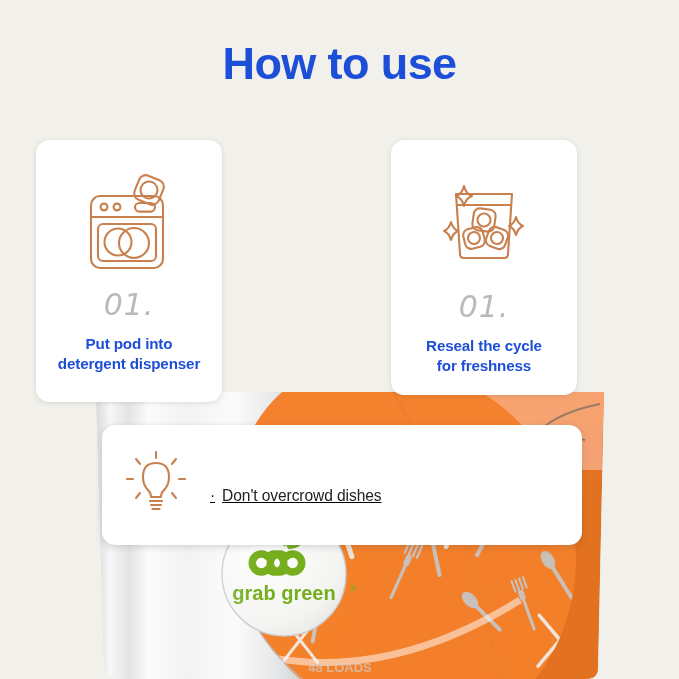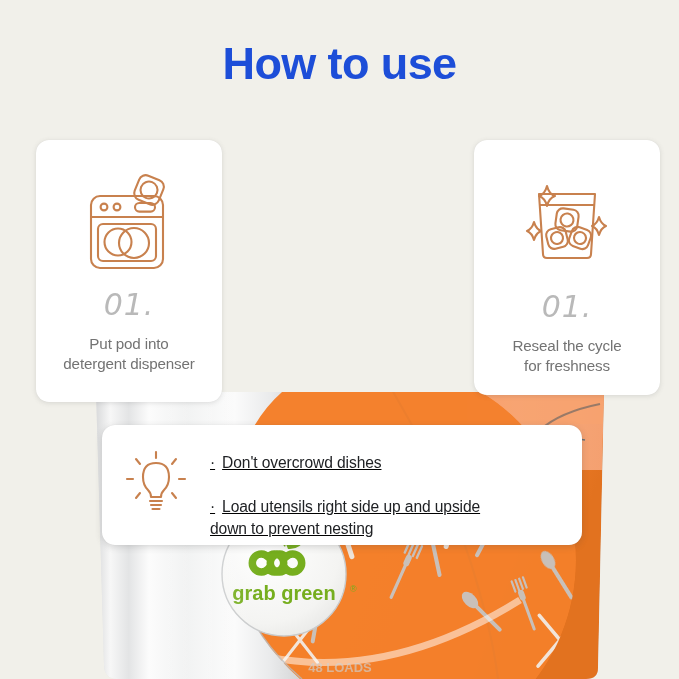--- a/index.html
+++ b/index.html
@@ -44,21 +44,21 @@
     letter-spacing: -0.6px;
     color: #1d4ed8;
     z-index: 20;
   }
 
   
   .steps-row {
     position: absolute;
     left: 36px;
     top: 140px;
-    width: 624px;
+    width: 541px;
     height: 262px;
     display: flex;
     justify-content: space-between;
     z-index: 20;
   }
 
   .step-card {
     width: 186px;
     background: #ffffff;
     border-radius: 13px;
@@ -89,22 +89,22 @@
     color: #b9b9b9;
     letter-spacing: 1px;
     line-height: 1;
     margin-top: 4px;
   }
 
   .step-label {
     margin-top: 14px;
     text-align: center;
     font-size: 15.2px;
-    font-weight: 400;
-    color: #737373;
+    font-weight: 700;
+    color: #1d4ed8;
     line-height: 1.33;
     letter-spacing: -0.15px;
     padding: 0 6px;
     white-space: pre-line;
   }
 
   .step-card.c2 .step-number { margin-top: 10px; }
   .step-card.c3 .step-number { margin-top: 6px; }
 
   
@@ -428,20 +428,16 @@
         <line x1="3" y1="30" x2="9" y2="30"></line>
         <line x1="61" y1="30" x2="55" y2="30"></line>
         <line x1="12" y1="49" x2="16" y2="44"></line>
         <line x1="52" y1="49" x2="48" y2="44"></line>
       </svg>
     </div>
     <div class="tips-list">
       <div class="tip-line">
         <span class="tip-bullet">·</span><span>Don't overcrowd dishes</span>
       </div>
-      <div class="tip-line">
-        <span class="tip-bullet">·</span><span>Load utensils right side up and upside
-down to prevent nesting</span>
-      </div>
     </div>
   </div>
 
 </div>
 
 </body></html>

